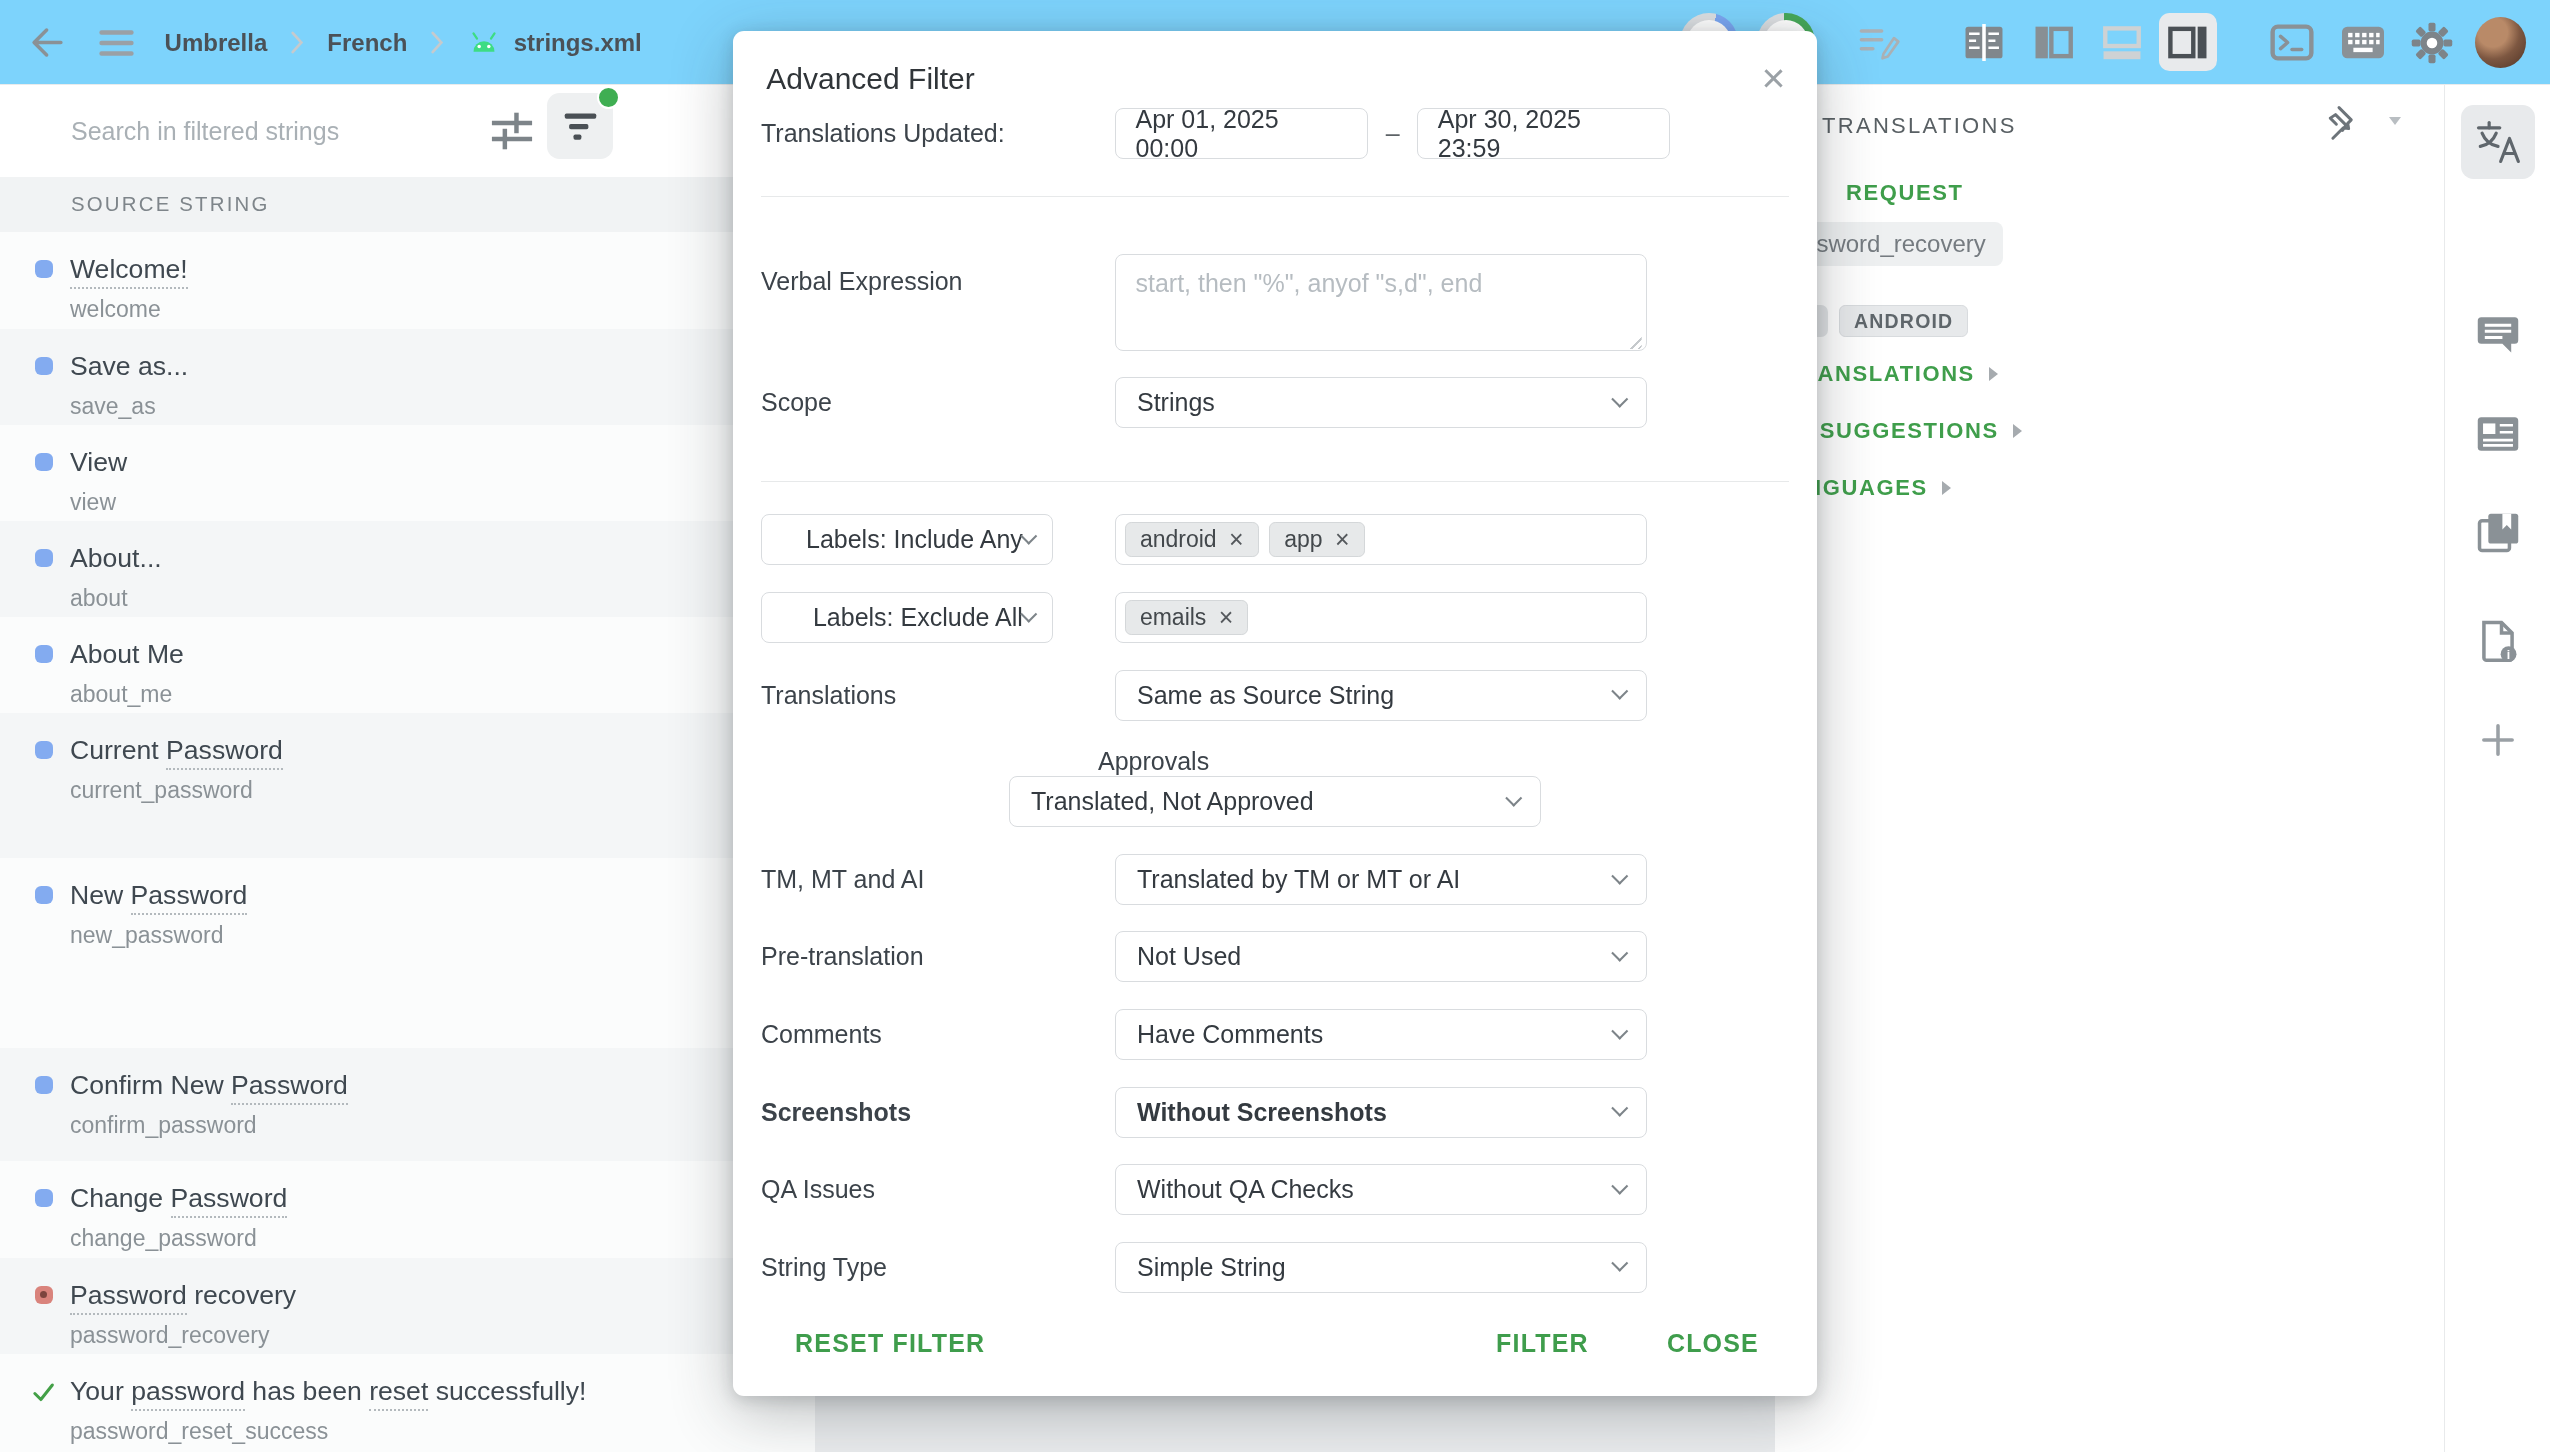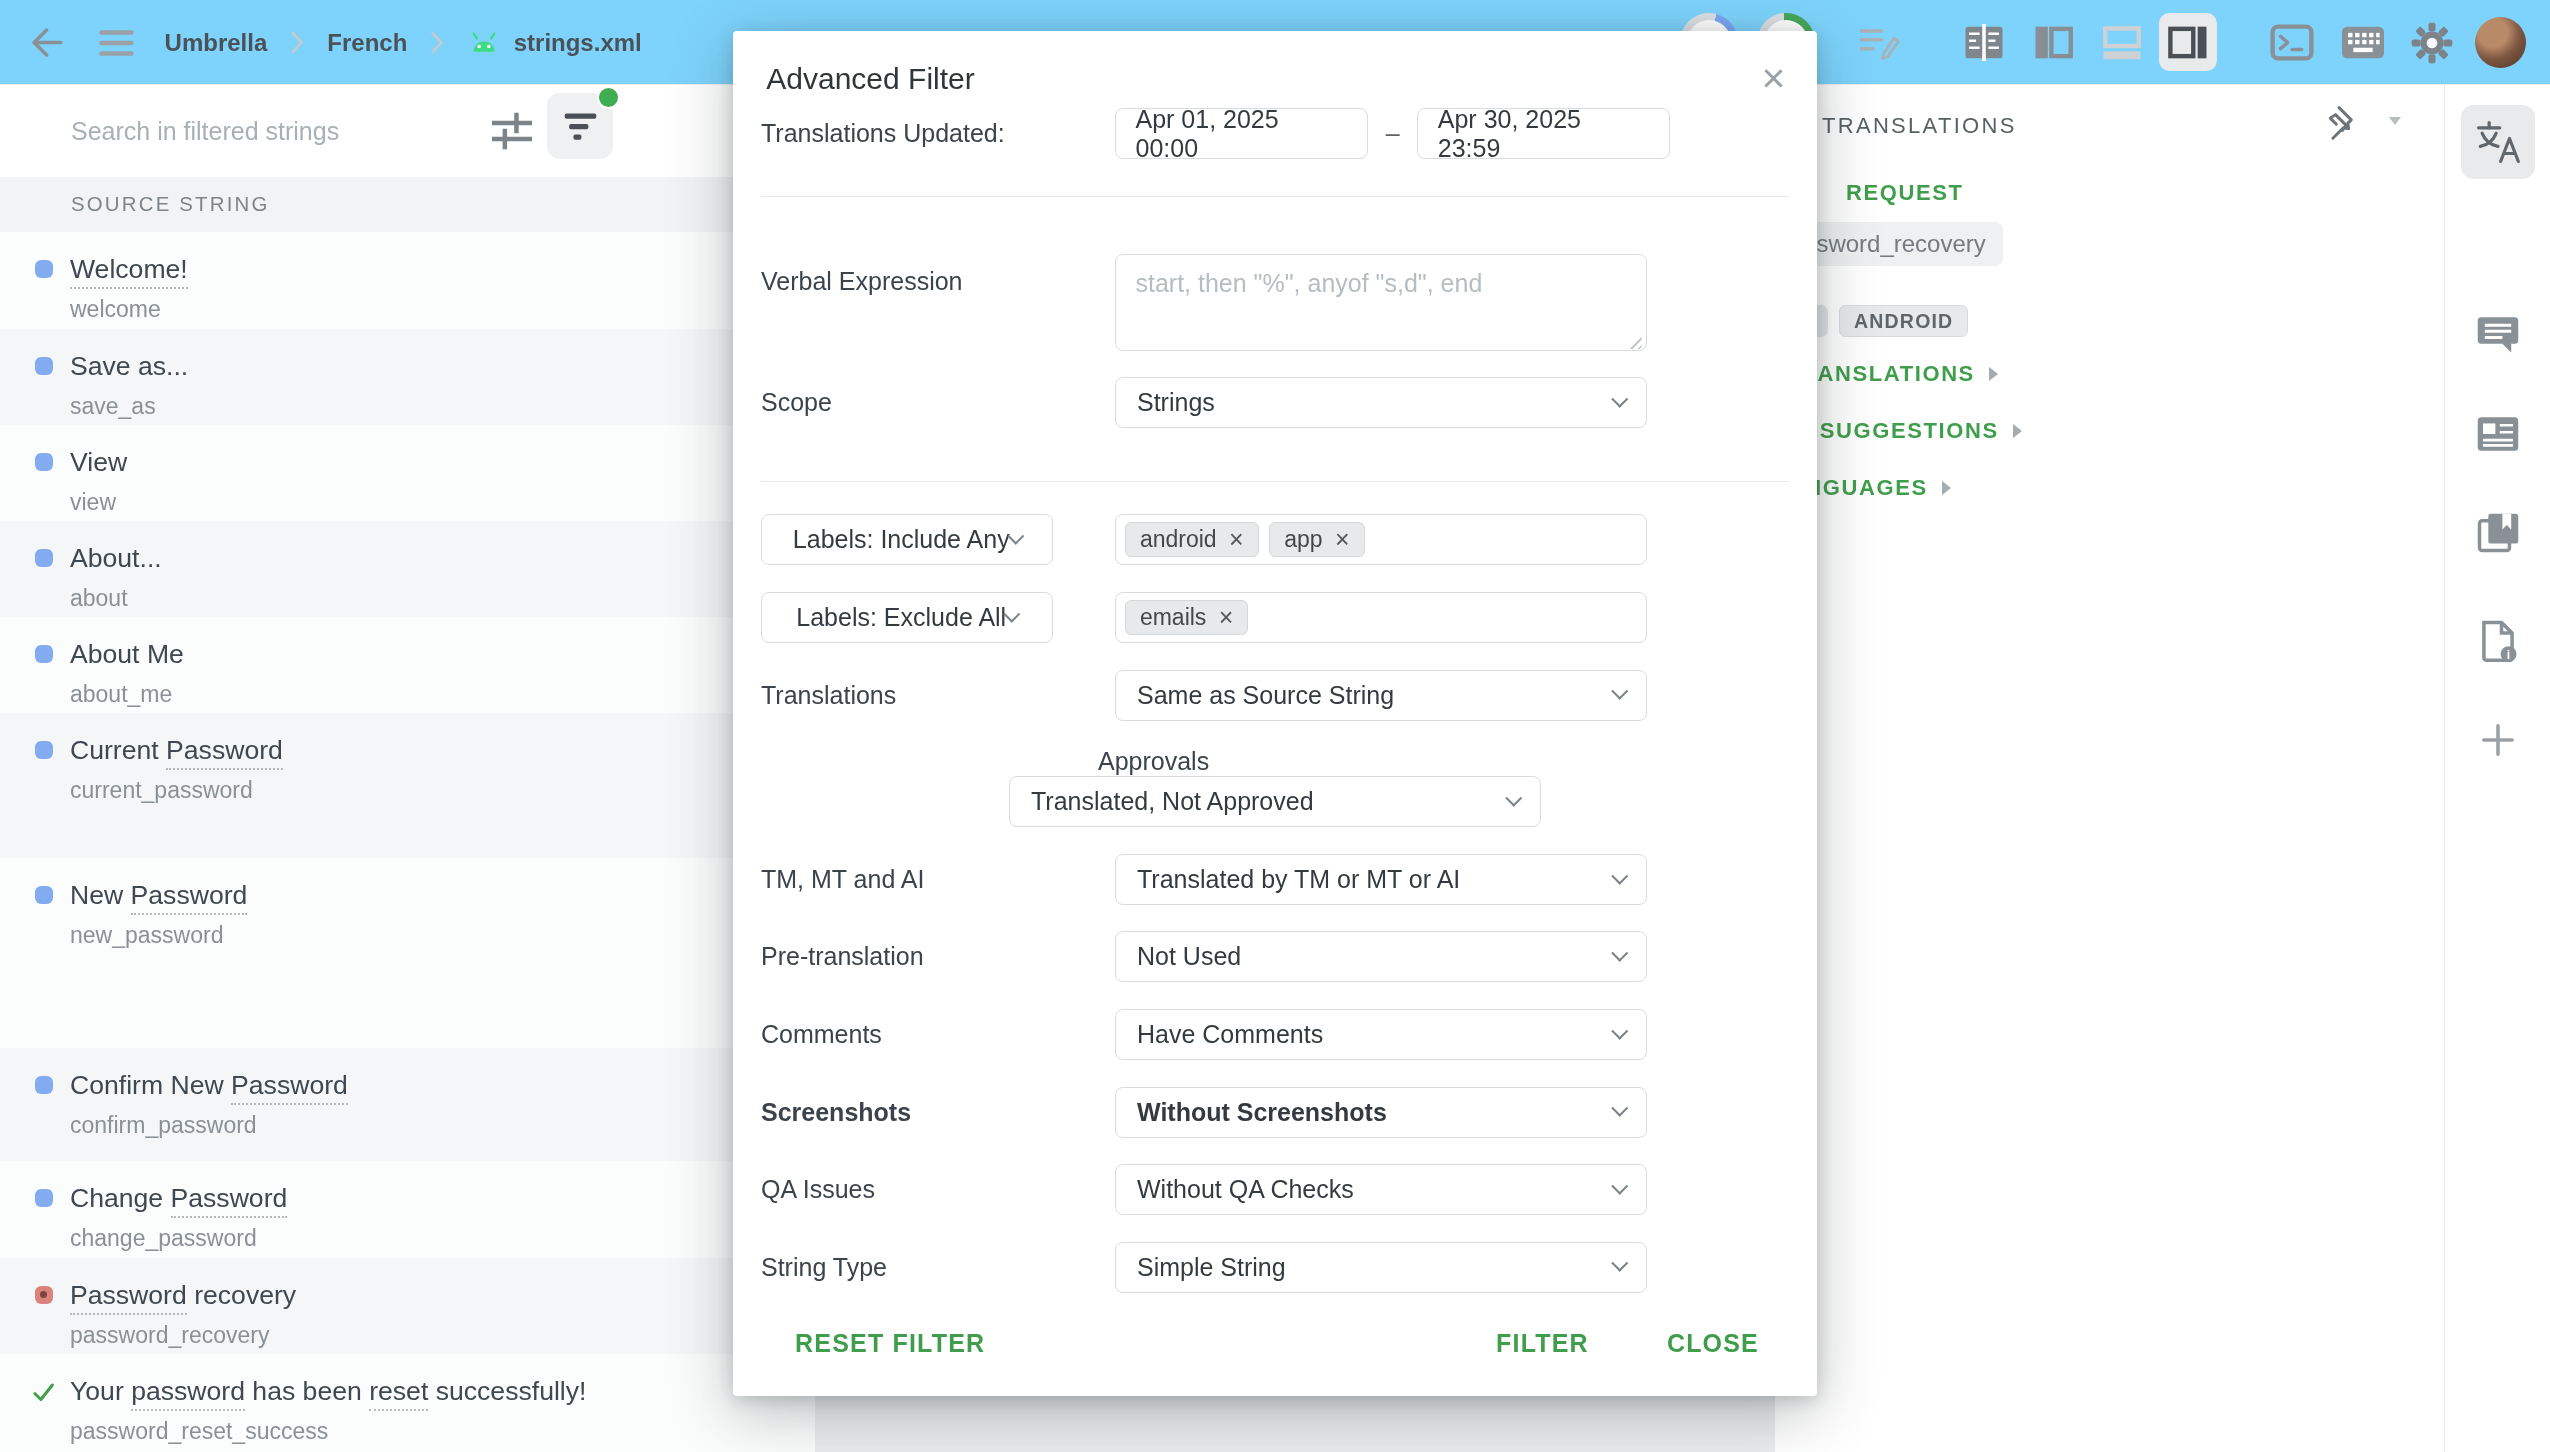--- a/index.html
+++ b/index.html
@@ -65,21 +65,21 @@
   .mini-chip { background:#e3e5e7; border-radius:7px; height:32px; width:74px; }
   .badge { background:#e7e9eb; border:0.9px solid #d8dbde; border-radius:6.2px; height:32px; display:flex; align-items:center; padding:0 14px; font-size:19.5px; font-weight:700; letter-spacing:1.2px; color:#5f666b; }
   .tri-down { width:0; height:0; border-top:8px solid #b9bec2; border-left:6.2px solid transparent; border-right:6.2px solid transparent; }
   
   .right-rail { position:absolute; left:2444px; top:85px; width:106px; bottom:0; background:#fff; border-left:0.9px solid #e8eaeb; z-index:3; }
   .rail-btn { position:absolute; left:50%; transform:translate(-50%,-50%); }
   .rail-active-bg { position:absolute; left:16px; top:19.5px; width:74px; height:74px; background:#e8eaec; border-radius:12.4px; }
   
   .modal {
     position:absolute; left:733px; top:31px; width:1084px; height:1365px;
-    background:#fff; border-radius:4px; z-index:10;
+    background:#fff; border-radius:11px; z-index:10;
     box-shadow:0 16px 62px rgba(40,45,50,.30), 0 3.5px 16px rgba(40,45,50,.18);
     padding:0 28px;
   }
   .m-head { display:flex; align-items:center; justify-content:space-between; padding:30px 3.5px 0 5.3px; }
   .m-title { font-size:30px; font-weight:500; color:#303539; }
   .m-close { font-size:41px; color:#9ba1a6; background:none; border:none; cursor:pointer; line-height:35px; }
   .m-row { display:flex; align-items:center; }
   .m-label { width:354px; flex:none; font-size:25px; color:#3c434a; }
   .field-box {
     height:51px; border:1.8px solid #d9dcdf; border-radius:8px; background:#fff;
@@ -88,21 +88,21 @@
   .date-input { width:253px; padding:0 19.5px; cursor:text; }
   .dash { margin:0 17.7px; color:#5c6266; font-size:25px; }
   .m-divider { border:none; border-top:1.8px solid #e7e9ea; margin-top:37px; }
   .textarea {
     width:532px; height:97px; border:1.8px solid #d9dcdf; border-radius:8px; resize:none;
     font-family:"Liberation Sans",sans-serif; font-size:25px; color:#343a40; padding:14px 19.5px; outline:none;
   }
   .textarea::placeholder { color:#b6bcc1; }
   .select { width:532px; justify-content:space-between; padding:0 21px; cursor:pointer; }
   .chev { width:11.5px; height:11.5px; border-right:2.7px solid #7d8489; border-bottom:2.7px solid #7d8489; transform:rotate(45deg) translate(-2.7px,-2.7px); }
-  .dd-btn { width:292px; justify-content:center; padding:0 17.7px; cursor:pointer; margin-right:62px; }
+  .dd-btn { width:292px; justify-content:flex-end; padding:0 17.7px; cursor:pointer; margin-right:62px; }
   .chips-box { width:532px; padding:0 8.9px; gap:10.6px; }
   .chip { background:#e7e9ea; border:0.9px solid #d4d7d9; border-radius:6.2px; height:35px; display:flex; align-items:center; gap:12.4px; padding:0 14px; font-size:23px; color:#43484c; }
   .chip b { font-weight:400; }
   .chip .x { cursor:pointer; color:#55595d; font-size:25px; line-height:23px; }
   .resize-handle { position:absolute; width:16px; height:16px; right:5.3px; bottom:5.3px;
     background:repeating-linear-gradient(135deg,transparent 0 3.5px,#c5c9cc 3.5px 5.3px); clip-path:polygon(100% 0,100% 100%,0 100%); }
   .m-footer { position:absolute; left:28px; right:28px; bottom:0; height:99px; display:flex; justify-content:space-between; padding:0 30px 7px 34px; }
   .m-btn { background:none; border:none; cursor:pointer; font-family:"Liberation Sans",sans-serif;
     font-size:25px; font-weight:700; letter-spacing:1.2px; color:#3f9d4c; }
   .m-right-btns { display:flex; gap:78px; }

